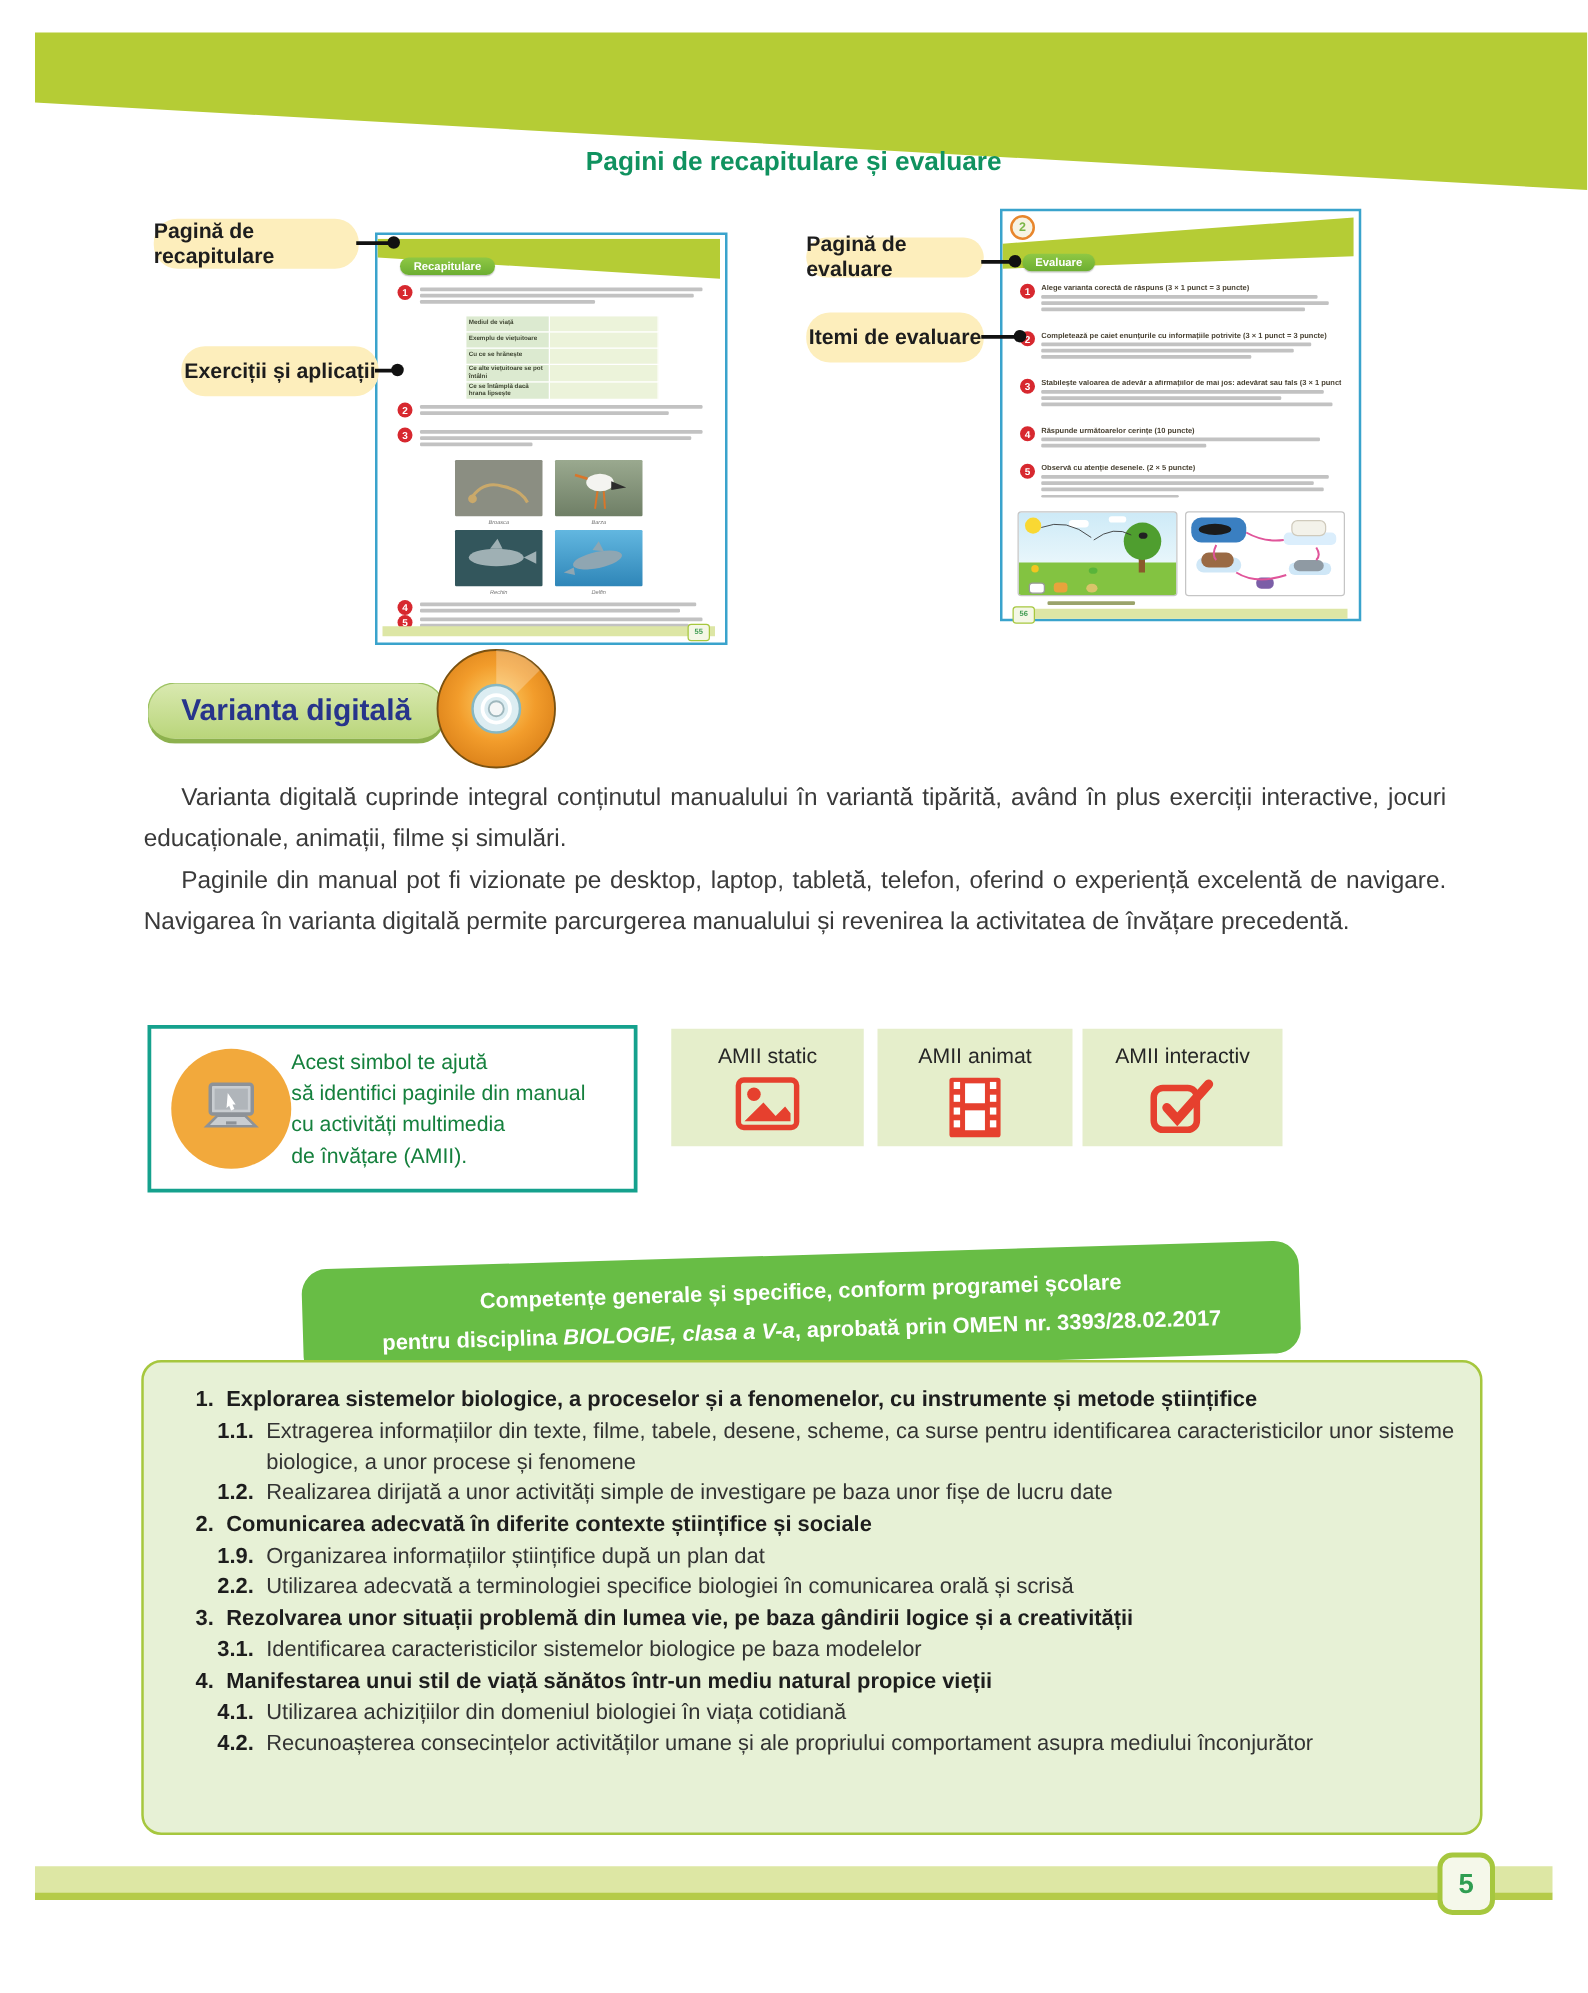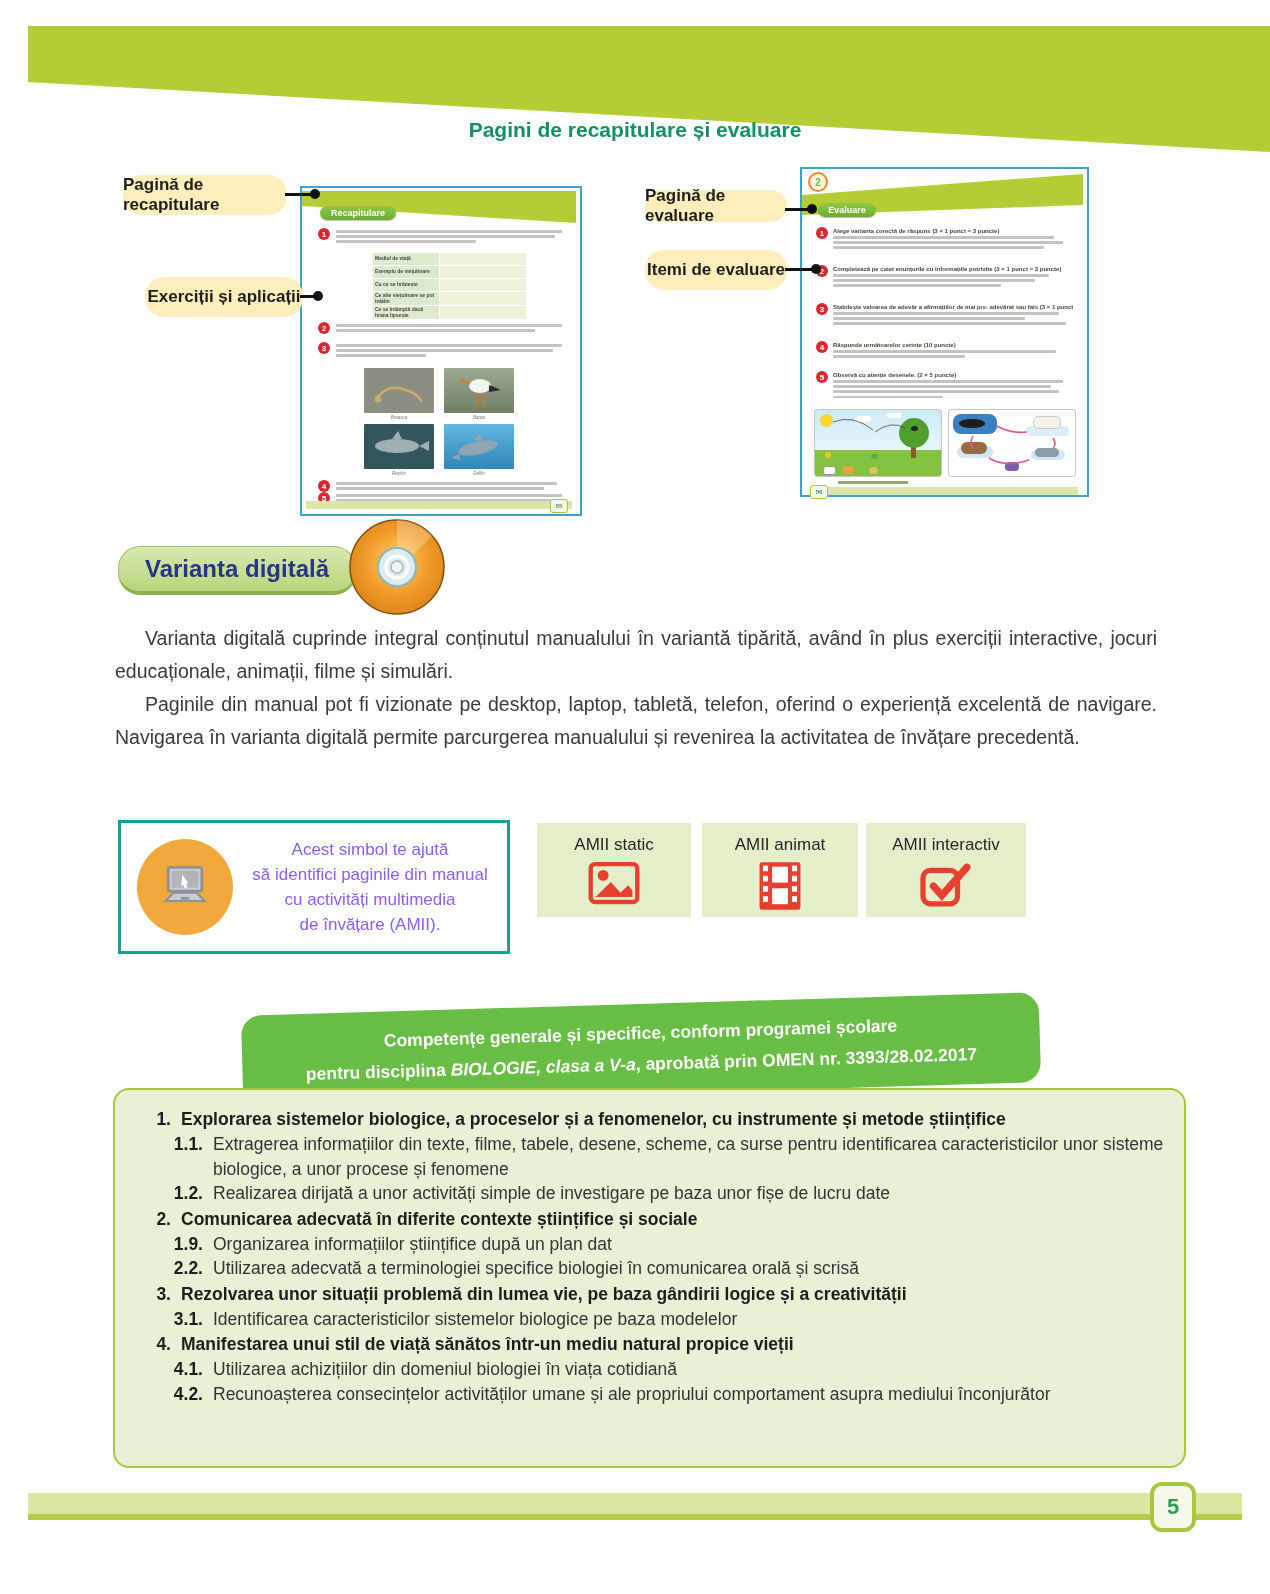--- a/index.html
+++ b/index.html
@@ -40,21 +40,21 @@
            font-size:24px;font-weight:bold;color:#27348b;}
 
   .body-text{left:115px;top:622px;width:1042px;font-size:19.5px;line-height:33px;color:#3a3a3a;}
   .body-text p{margin:0;text-indent:30px;}
   .body-text p.j{text-align:justify;}
 
   
   .note-box{border:3px solid #15a18d;background:#fff;display:flex;align-items:center;}
   .note-circle{width:96px;height:96px;border-radius:50%;background:#f2a93c;margin-left:16px;flex:0 0 auto;
                display:flex;align-items:center;justify-content:center;}
-  .note-text{flex:1;text-align:center;font-size:17px;line-height:25px;color:#8b5cf6;}
+  .note-text{flex:1;font-size:17px;line-height:25px;color:#15803d;}
   .amii-box{background:#e5eecb;display:flex;flex-direction:column;align-items:center;justify-content:flex-start;padding-top:12px;box-sizing:border-box;}
   .amii-label{font-size:17px;color:#262626;margin-bottom:6px;}
 
   
   .comp-header{background:#68bd45;border-radius:20px;transform:rotate(-1.7deg);
                display:flex;flex-direction:column;align-items:center;justify-content:center;
                color:#fff;font-weight:bold;font-size:17.5px;line-height:31px;text-align:center;}
   .comp-body{background:#e7f1d6;border:2.5px solid #a6c73e;border-radius:16px;box-sizing:border-box;
              padding:16px 20px 10px 12px;font-size:17.5px;color:#333;}
   .crow{display:flex;line-height:24.5px;}

